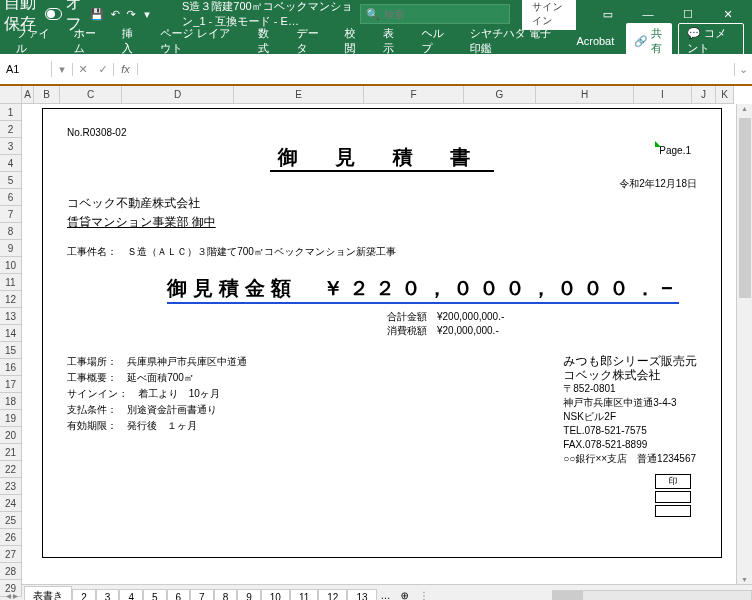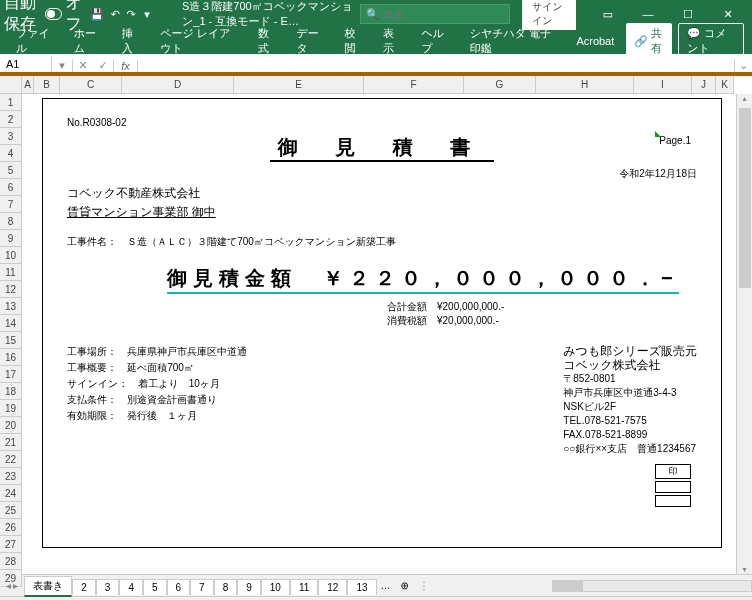--- a/index.html
+++ b/index.html
@@ -14,21 +14,21 @@
 .searchbox { margin-left: auto; display: flex; align-items: center; background: #2e8b57; border: 1px solid #4a9b6a; height: 20px; width: 220px; padding: 0 6px; gap: 4px; }
 .searchbox input { background: transparent; border: none; color: #fff; font-size: 10px; outline: none; width: 100%; }
 .signin { margin-left: 12px; background: #fff; color: #444; padding: 2px 10px; font-size: 10px; }
 .winbtns { display: flex; margin-left: 12px; }
 .winbtn { width: 40px; height: 28px; display: flex; align-items: center; justify-content: center; color: #fff; }
 .ribbon-tabs { background: #217346; height: 26px; display: flex; align-items: center; padding: 0 8px; gap: 4px; color: #fff; font-size: 11px; }
 .ribbon-tab { padding: 4px 8px; cursor: pointer; }
 .ribbon-right { margin-left: auto; display: flex; gap: 6px; }
 .share-btn { background: #fff; color: #217346; padding: 2px 8px; border-radius: 2px; display: flex; align-items: center; gap: 3px; }
 .comment-btn { background: transparent; border: 1px solid #fff; padding: 2px 8px; border-radius: 2px; }
-.formula-bar { height: 22px; display: flex; align-items: flex-end; border-bottom: 4px solid #a16207; background: #fff; }
+.formula-bar { height: 32px; display: flex; align-items: center; border-bottom: 2px solid #a16207; background: #fff; }
 .namebox { width: 52px; border-right: 1px solid #ccc; padding: 2px 6px; font-size: 11px; }
 .fb-btns { display: flex; border-right: 1px solid #ccc; }
 .fb-btn { width: 20px; text-align: center; color: #888; font-size: 11px; }
 .fx { width: 24px; text-align: center; font-style: italic; color: #666; border-right: 1px solid #ccc; }
 .formula-input { flex: 1; padding: 2px 6px; }
 .formula-exp { width: 18px; text-align: center; color: #888; border-left: 1px solid #ccc; }
 .grid-area { display: flex; height: 480px; }
 .selectall { width: 22px; height: 18px; border: 1px solid #ccc; border-left: none; border-top: none; background: #f0f0f0; }
 .col-headers { display: flex; height: 18px; }
 .col-h { border-right: 1px solid #ccc; border-bottom: 1px solid #ccc; text-align: center; font-size: 10px; background: #f0f0f0; color: #444; line-height: 18px; }
@@ -39,21 +39,21 @@
 .docno { font-size: 10px; }
 .page { position: absolute; right: 30px; top: 36px; font-size: 10px; }
 .page::before { content: ""; position: absolute; left: -4px; top: -4px; border-left: 6px solid #0a0; border-top: 6px solid transparent; }
 .title { text-align: center; font-size: 20px; font-weight: bold; letter-spacing: 16px; margin-top: 6px; }
 .title span { border-bottom: 2px solid #000; padding: 0 8px 2px; }
 .date-r { text-align: right; font-size: 10px; margin-top: 6px; }
 .company { font-size: 12px; margin-top: 4px; }
 .dept { font-size: 12px; text-decoration: underline; margin-top: 2px; }
 .row-line { font-size: 10px; margin-top: 14px; }
 .note { font-size: 10px; margin-top: 10px; }
-.amount { text-align: center; font-size: 20px; font-weight: bold; letter-spacing: 6px; margin-top: 16px; border-bottom: 2px solid #14b8a6; display: inline-block; margin-left: 100px; }
+.amount { text-align: center; font-size: 20px; font-weight: bold; letter-spacing: 6px; margin-top: 16px; border-bottom: 2px solid #1d4ed8; display: inline-block; margin-left: 100px; }
 .sub-amounts { margin-left: 320px; font-size: 10px; margin-top: 6px; }
 .details { display: flex; margin-top: 16px; }
 .details-l { font-size: 10px; line-height: 16px; }
 .details-r { margin-left: auto; font-size: 10px; line-height: 14px; }
 .seller-title { font-size: 12px; font-family: Liberation Serif, serif; }
 .stamp-box { position: absolute; right: 28px; bottom: 38px; }
 .stamp-box td { border: 1px solid #000; width: 36px; height: 12px; font-size: 9px; text-align: center; }
 .sheet-tabs { height: 22px; display: flex; align-items: center; border-top: 1px solid #ccc; background: #f0f0f0; font-size: 10px; }
 .st-nav { display: flex; gap: 2px; padding: 0 6px; color: #888; }
 .st-tab { padding: 2px 8px; border: 1px solid #ccc; background: #fff; border-bottom: none; margin-top: 2px; cursor: pointer; }

